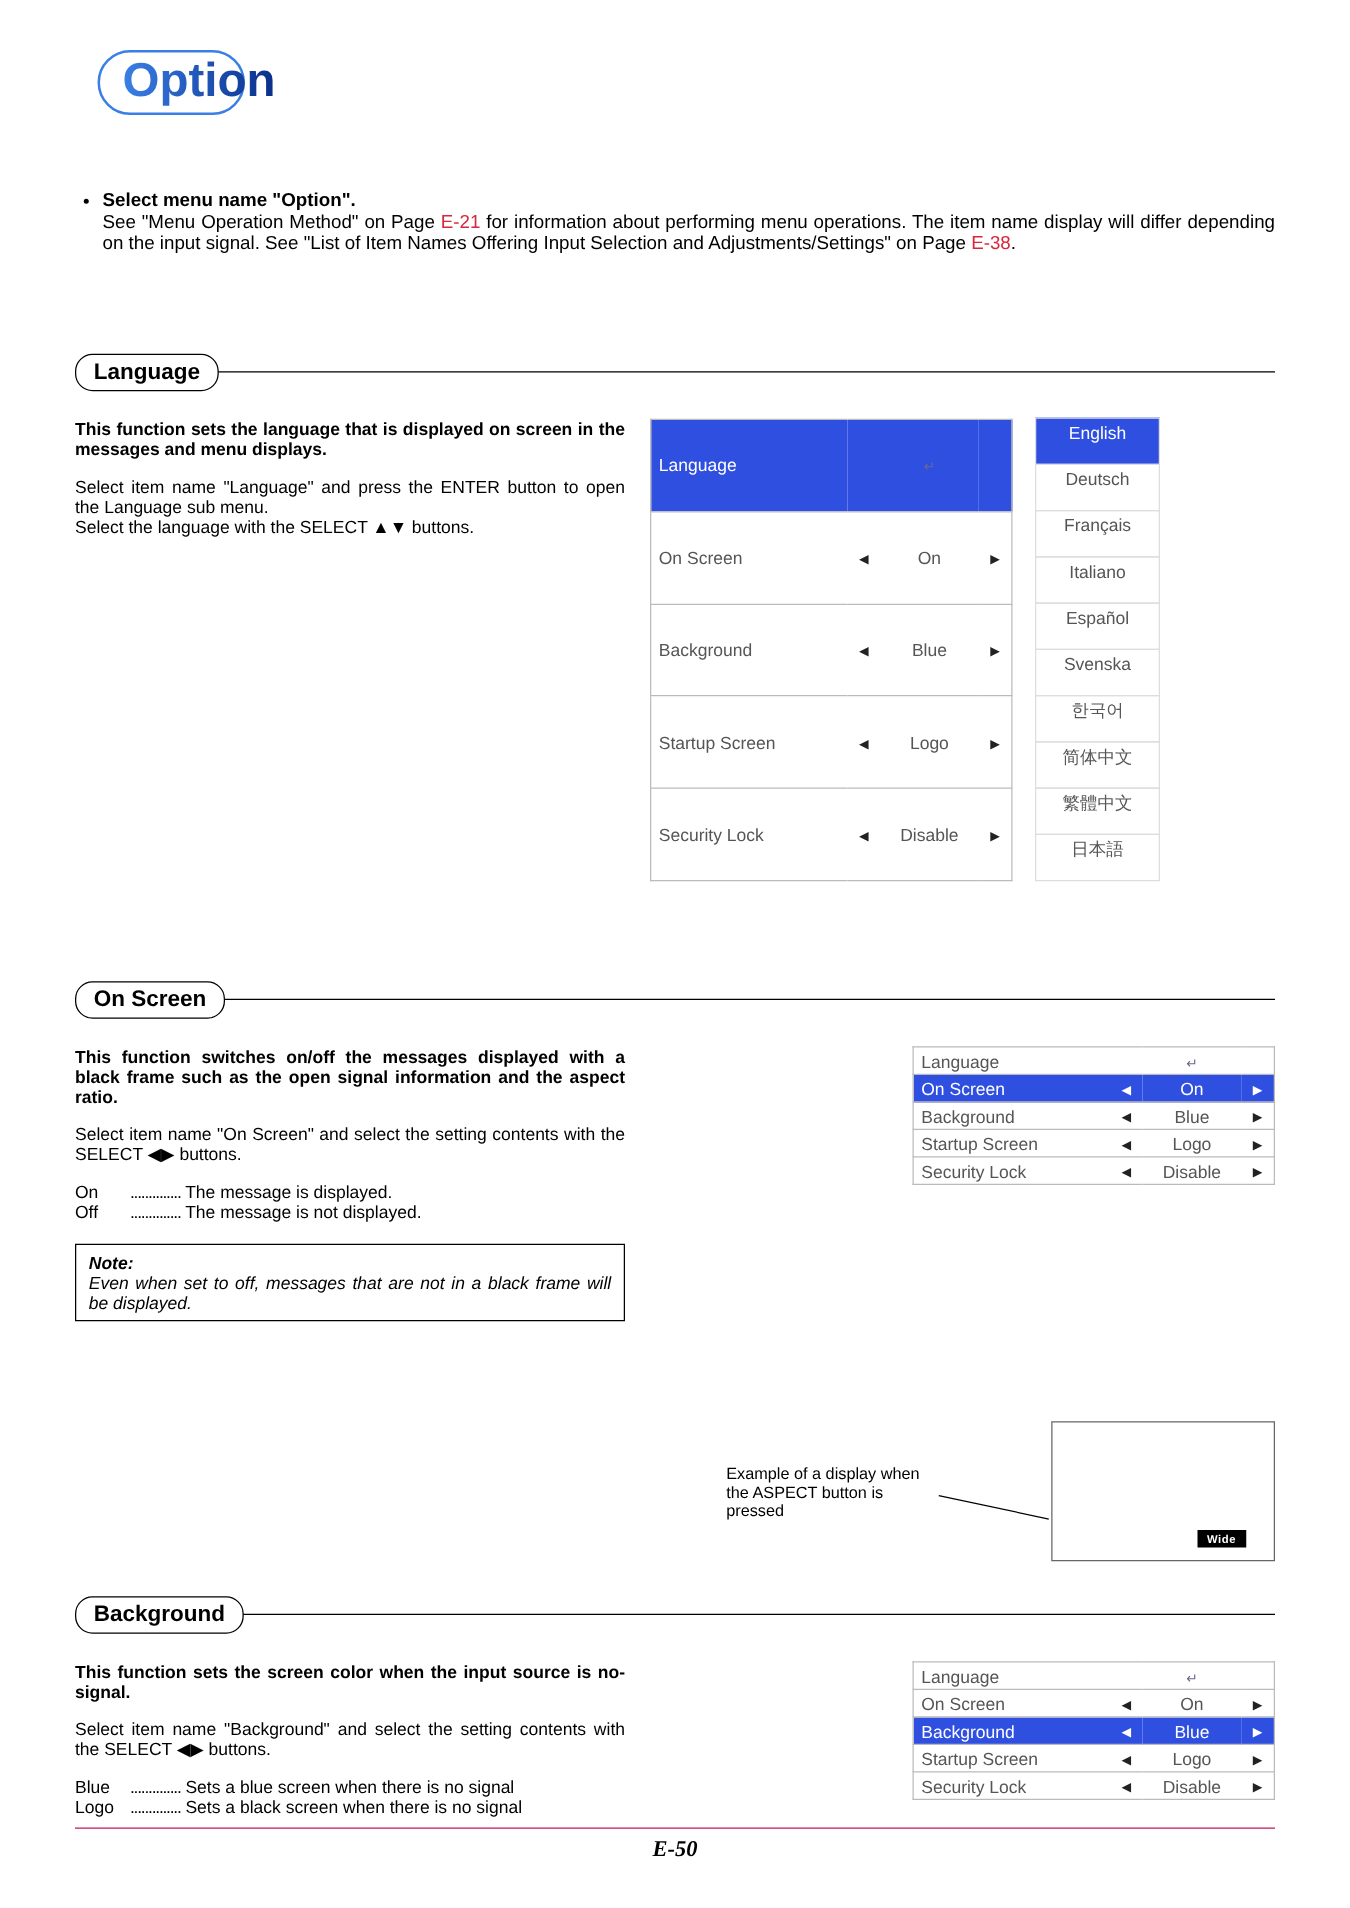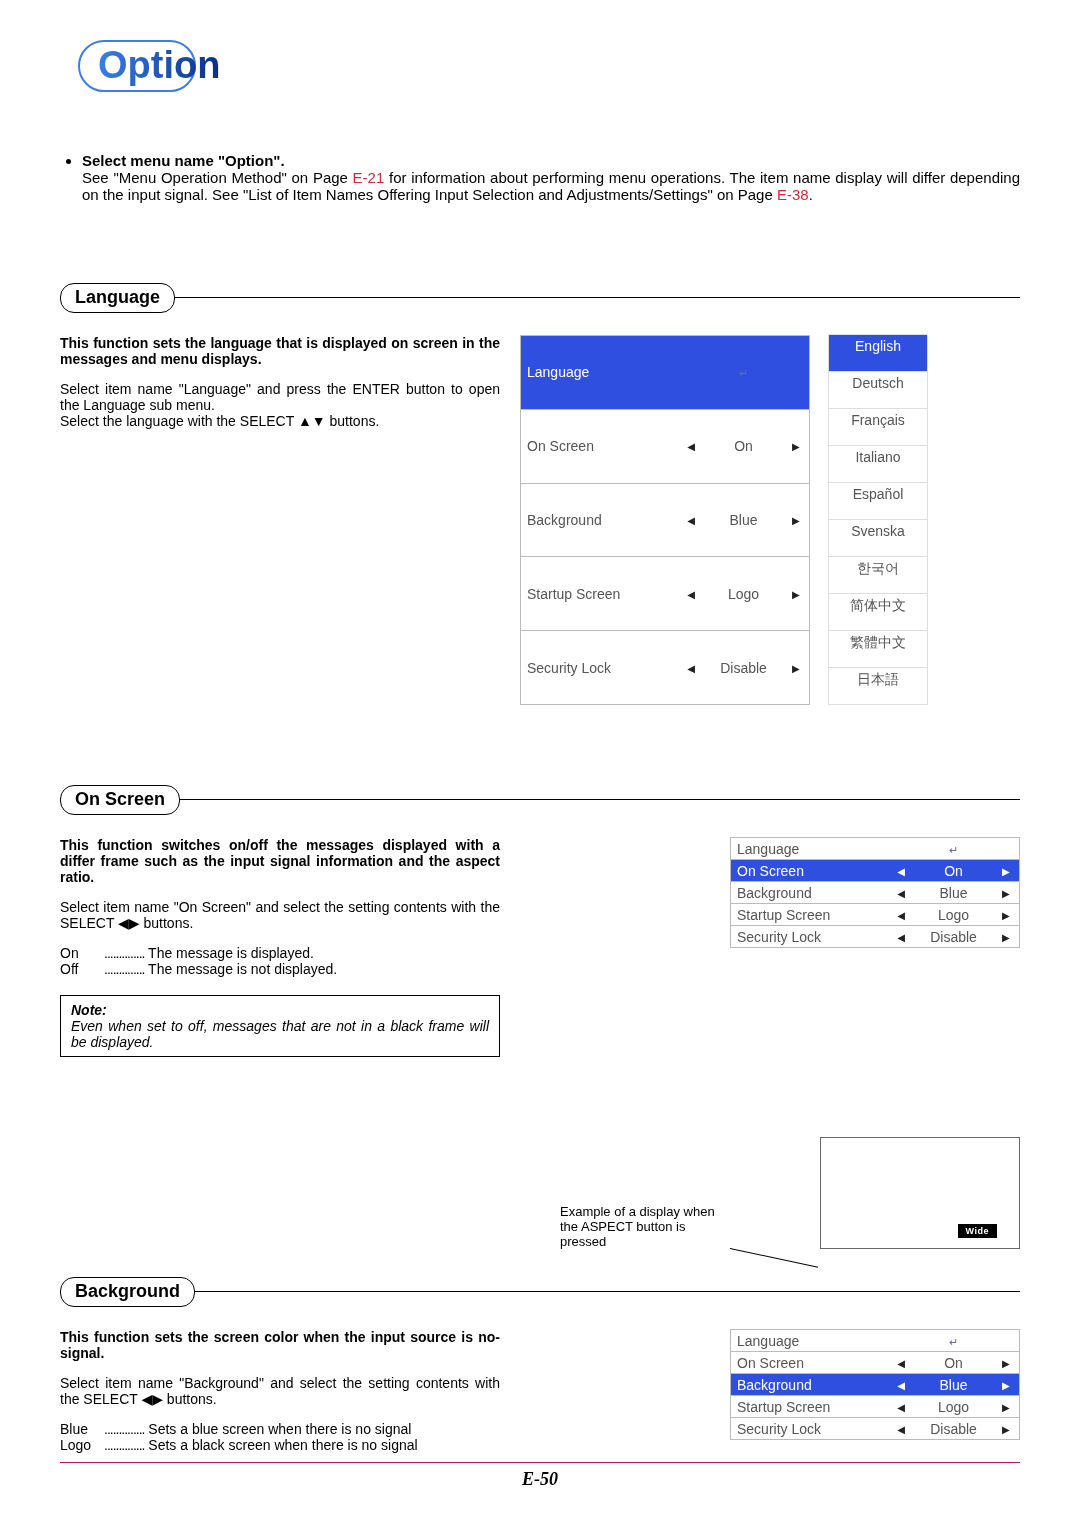--- a/index.html
+++ b/index.html
@@ -137,31 +137,31 @@
     font-family: "Trebuchet MS", Arial, sans-serif;
     font-size:14px;
     color:#555;
   }
   .lang-list div { height:38px; line-height:22px; text-align:center; border:1px solid #ddd; margin-top:-1px; padding:0 4px; }
   .lang-list .lsel { background:#2e4fe0; color:#fff; }
   .tri { font-size:10px; vertical-align:1px; }
   
   .aspect-wrap {
     display:flex;
-    align-items:flex-end;
+    align-items:center;
     justify-content:flex-end;
     gap:0;
     margin-top:80px;
     font-family: "Trebuchet MS", Arial, sans-serif;
     font-size:14px;
     position:relative;
   }
   .aspect-caption { width:170px; font-size:13px; text-align:left; }
   .aspect-box {
-    width:200px; height:112px; border:1px solid #666; position:relative;
+    width:179px; height:112px; border:1px solid #666; position:relative;
   }
   .aspect-badge {
     position:absolute; bottom:10px; right:22px;
     background:#000; color:#fff; font-size:9px; font-weight:700;
     padding:2px 8px; letter-spacing:0.5px;
   }
   .aspect-line {
     width:90px; height:1px; background:#000; 
     transform-origin:left center;
     transform: rotate(12deg);
@@ -260,21 +260,21 @@
     </div>
   </div>
 
   <div class="section">
     <div class="section-h">
       <div class="section-line"></div>
       <div class="section-cap">On Screen</div>
     </div>
     <div class="row2">
       <div class="left-col">
-        <div class="strong">This function switches on/off the messages displayed with a differ frame such as the input signal information and the aspect ratio.</div>
+        <div class="strong">This function switches on/off the messages displayed with a black frame such as the open signal information and the aspect ratio.</div>
         <div class="para">Select item name "On Screen" and select the setting contents with the SELECT ◀▶ buttons.</div>
         <div class="opt-line">
           <span class="lab">On</span><span class="dots"></span> <span>The message is displayed.</span><br>
           <span class="lab">Off</span><span class="dots"></span> <span>The message is not displayed.</span>
         </div>
         <div class="note-box">
           <div class="nlabel">Note:</div>
           <div class="ntext">Even when set to off, messages that are not in a black frame will be displayed.</div>
         </div>
       </div>

